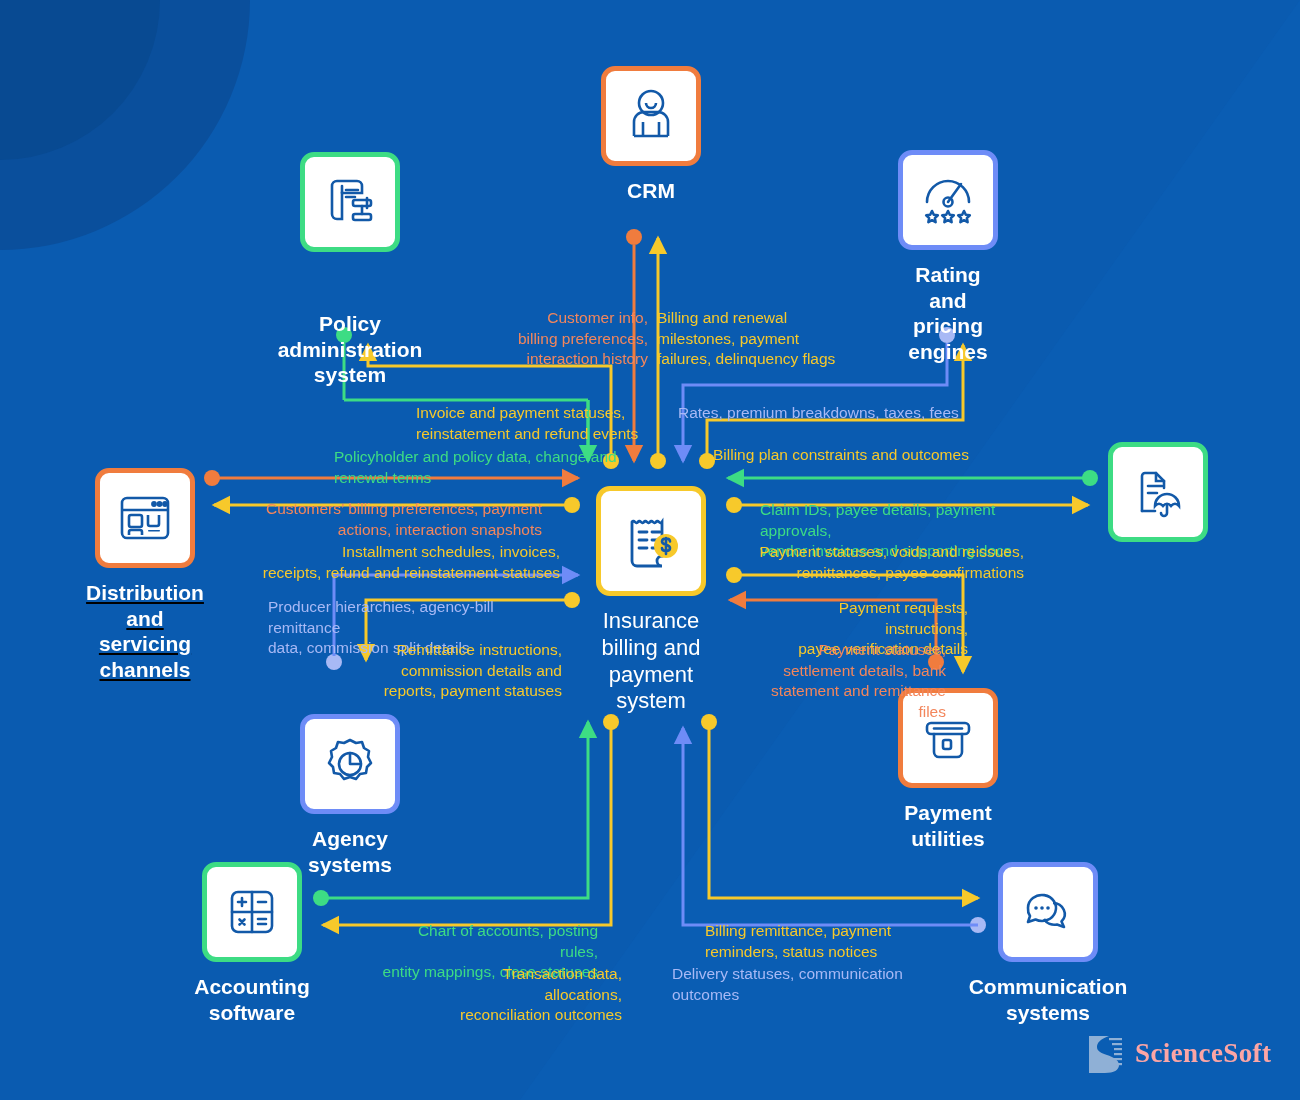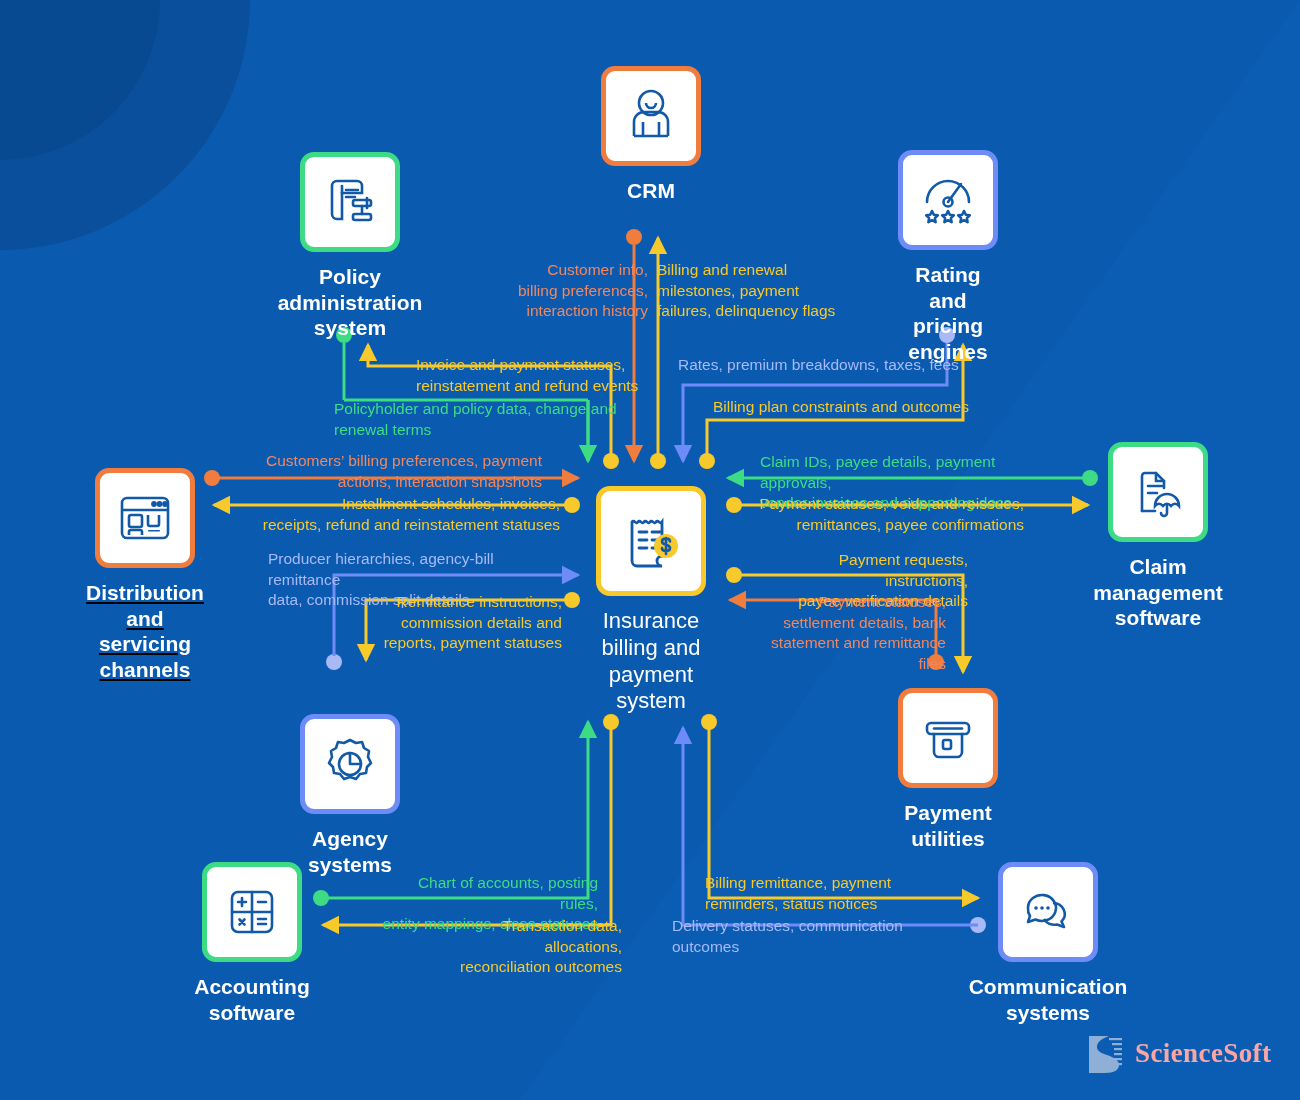--- a/index.html
+++ b/index.html
@@ -26,21 +26,21 @@
   .iconbox.green {border:5px solid #3ddc84;}
   .iconbox.blue  {border:5px solid #6e8cf7;}
   .iconbox.yellow{border:5px solid #f7c92b;}
   .nodelabel{
     color:#ffffff;text-align:center;font-size:21px;line-height:1.22;
     margin-top:12px;font-weight:700;white-space:pre-line;
   }
   .center .nodelabel{font-size:22px;font-weight:400;}
   
   .flow{
-    position:absolute;font-size:15.5px;line-height:1.33;white-space:pre-line;
+    position:absolute;font-size:15.5px;line-height:1.33;white-space:pre-line;margin-top:48px;
   }
   .c-orange{color:#f3865c;}
   .c-yellow{color:#f7c92b;}
   .c-green {color:#3ddc84;}
   .c-blue  {color:#a8b9f5;}
   .ta-r{text-align:right;}
   .ta-l{text-align:left;}
   
   #logo{position:absolute;left:1085px;top:1032px;display:flex;align-items:center;gap:10px;}
   #logo .lg-text{color:#fca5a5;font-size:27px;letter-spacing:.4px;font-family:"Liberation Serif",serif;font-weight:700;}
@@ -127,21 +127,21 @@
     <svg width="60" height="60" viewBox="0 0 60 60" fill="none" stroke="#1259a8" stroke-width="2.6">
       <circle cx="30" cy="17" r="12"></circle>
         <path d="M25 17a5 5 0 0 0 10 0"></path>
       <path d="M13 50V36a10 10 0 0 1 10-10h14a10 10 0 0 1 10 10v14"></path>
       <path d="M22 50V36M38 50V36M13 50h34"></path>
     </svg>
   </div>
   <div class="nodelabel">CRM</div>
 </div>
 
-<div class="node" style="left:300px;top:152px;width:100px;">
+<div class="node" style="left:300px;top:152px;width:100px;gap:47px;">
   <div class="iconbox green" style="width:100px;height:100px;">
     <svg width="60" height="60" viewBox="0 0 60 60" fill="none" stroke="#1259a8" stroke-width="2.6" stroke-linecap="round">
       <path d="M12 14c0-2.8 2.2-5 5-5h20c2.8 0 5 2.2 5 5v7H22v26H17c-2.8 0-5-2.2-5-5z"></path>
       <path d="M22 21V14"></path>
         <path d="M26 18h12M26 25h9"></path>
       <rect x="33" y="28" width="18" height="6" rx="2"></rect>
       <path d="M42 34v8"></path>
         <rect x="33" y="42" width="18" height="6" rx="2"></rect>
       <path d="M47 26v10"></path>
     </svg>
@@ -202,22 +202,20 @@
   <div class="iconbox green" style="width:100px;height:100px;">
     <svg width="58" height="58" viewBox="0 0 58 58" fill="none" stroke="#1259a8" stroke-width="2.6" stroke-linecap="round">
       <path d="M13 48V13a3 3 0 0 1 3-3h11l8 8v7"></path>
       <path d="M27 10v8h8"></path>
         <path d="M13 48h13"></path>
       <path d="M19 23h14M19 30h9"></path>
       <path d="M26 43a12 12 0 0 1 24 0c-2.5-3-5.5-3-8 0-2.5-3-5.5-3-8 0-2.5-3-5.5-3-8 0z"></path>
       <path d="M38 43v7a3 3 0 0 1-6 0"></path>
     </svg>
   </div>
-  <div class="nodelabel">Claim management
-software</div>
 </div>
 
 <div class="node" style="left:300px;top:690px;width:100px;margin-top:24px;">
   <div class="iconbox blue" style="width:100px;height:100px;">
     <svg width="62" height="62" viewBox="0 0 62 62" fill="none" stroke="#1259a8" stroke-width="2.6" stroke-linejoin="round">
       <path d="M31 7l6 3 6-1 2 6 5 3-1 6 3 6-4 4-1 6-6 1-4 5-6-2-6 2-4-5-6-1-1-6-4-4 3-6-1-6 5-3 2-6 6 1z"></path>
       <circle cx="31" cy="31" r="11"></circle>
       <path d="M31 20v11h9" stroke-linecap="round"></path>
     </svg>
   </div>

